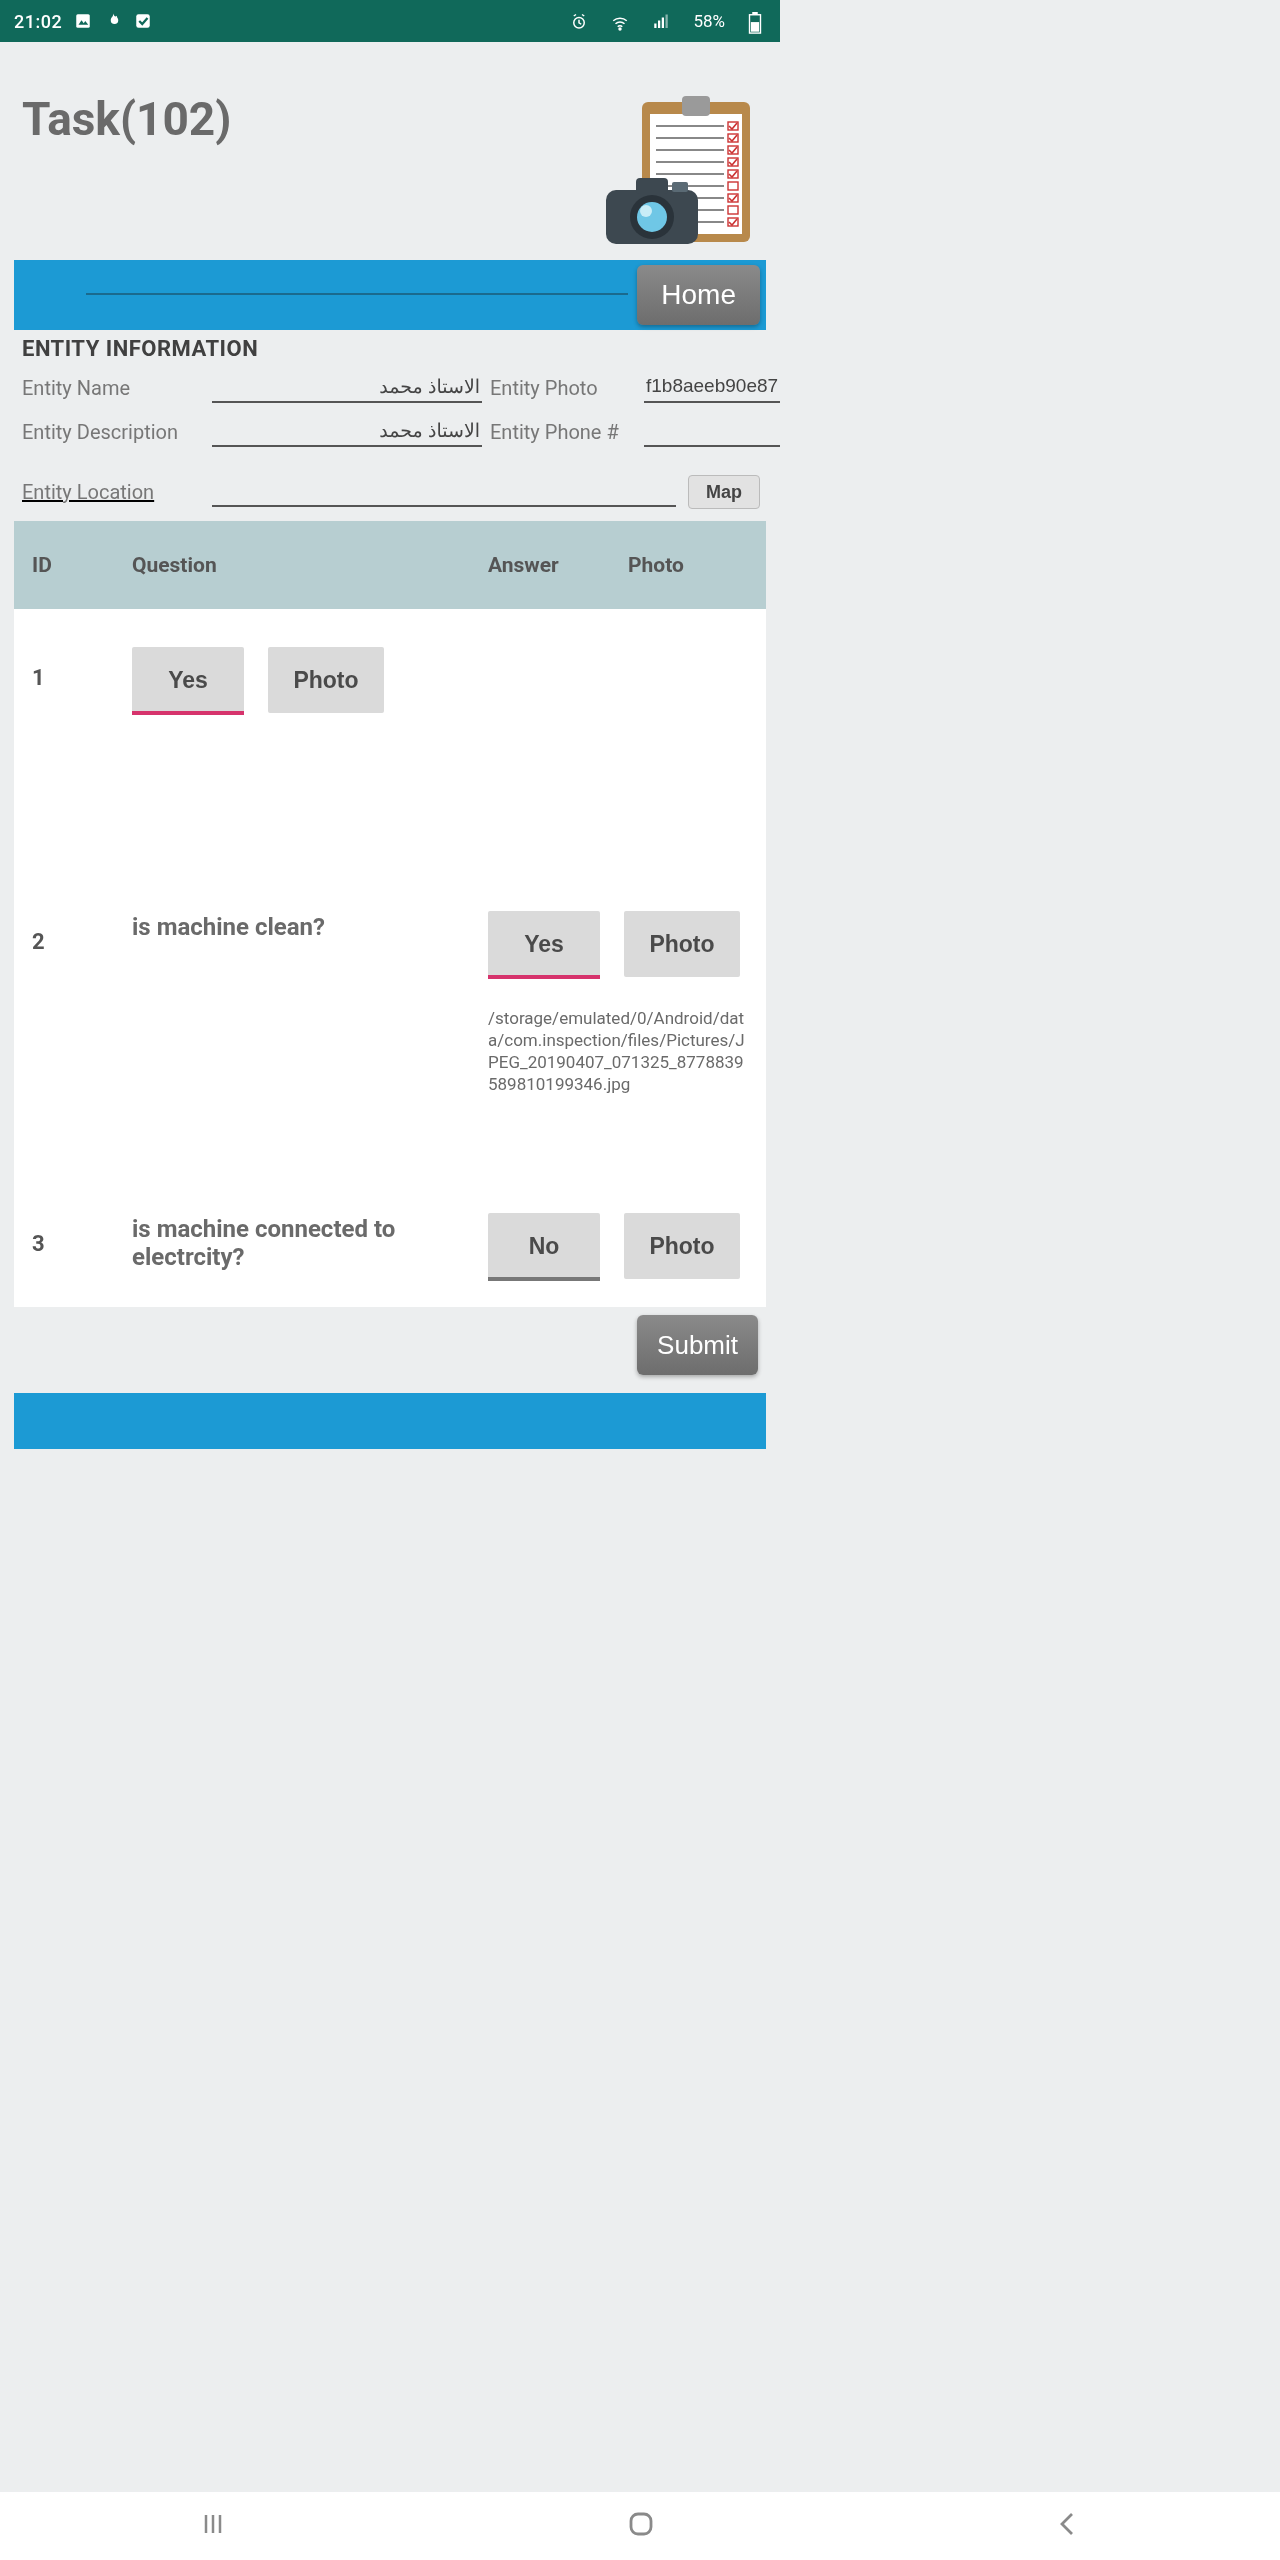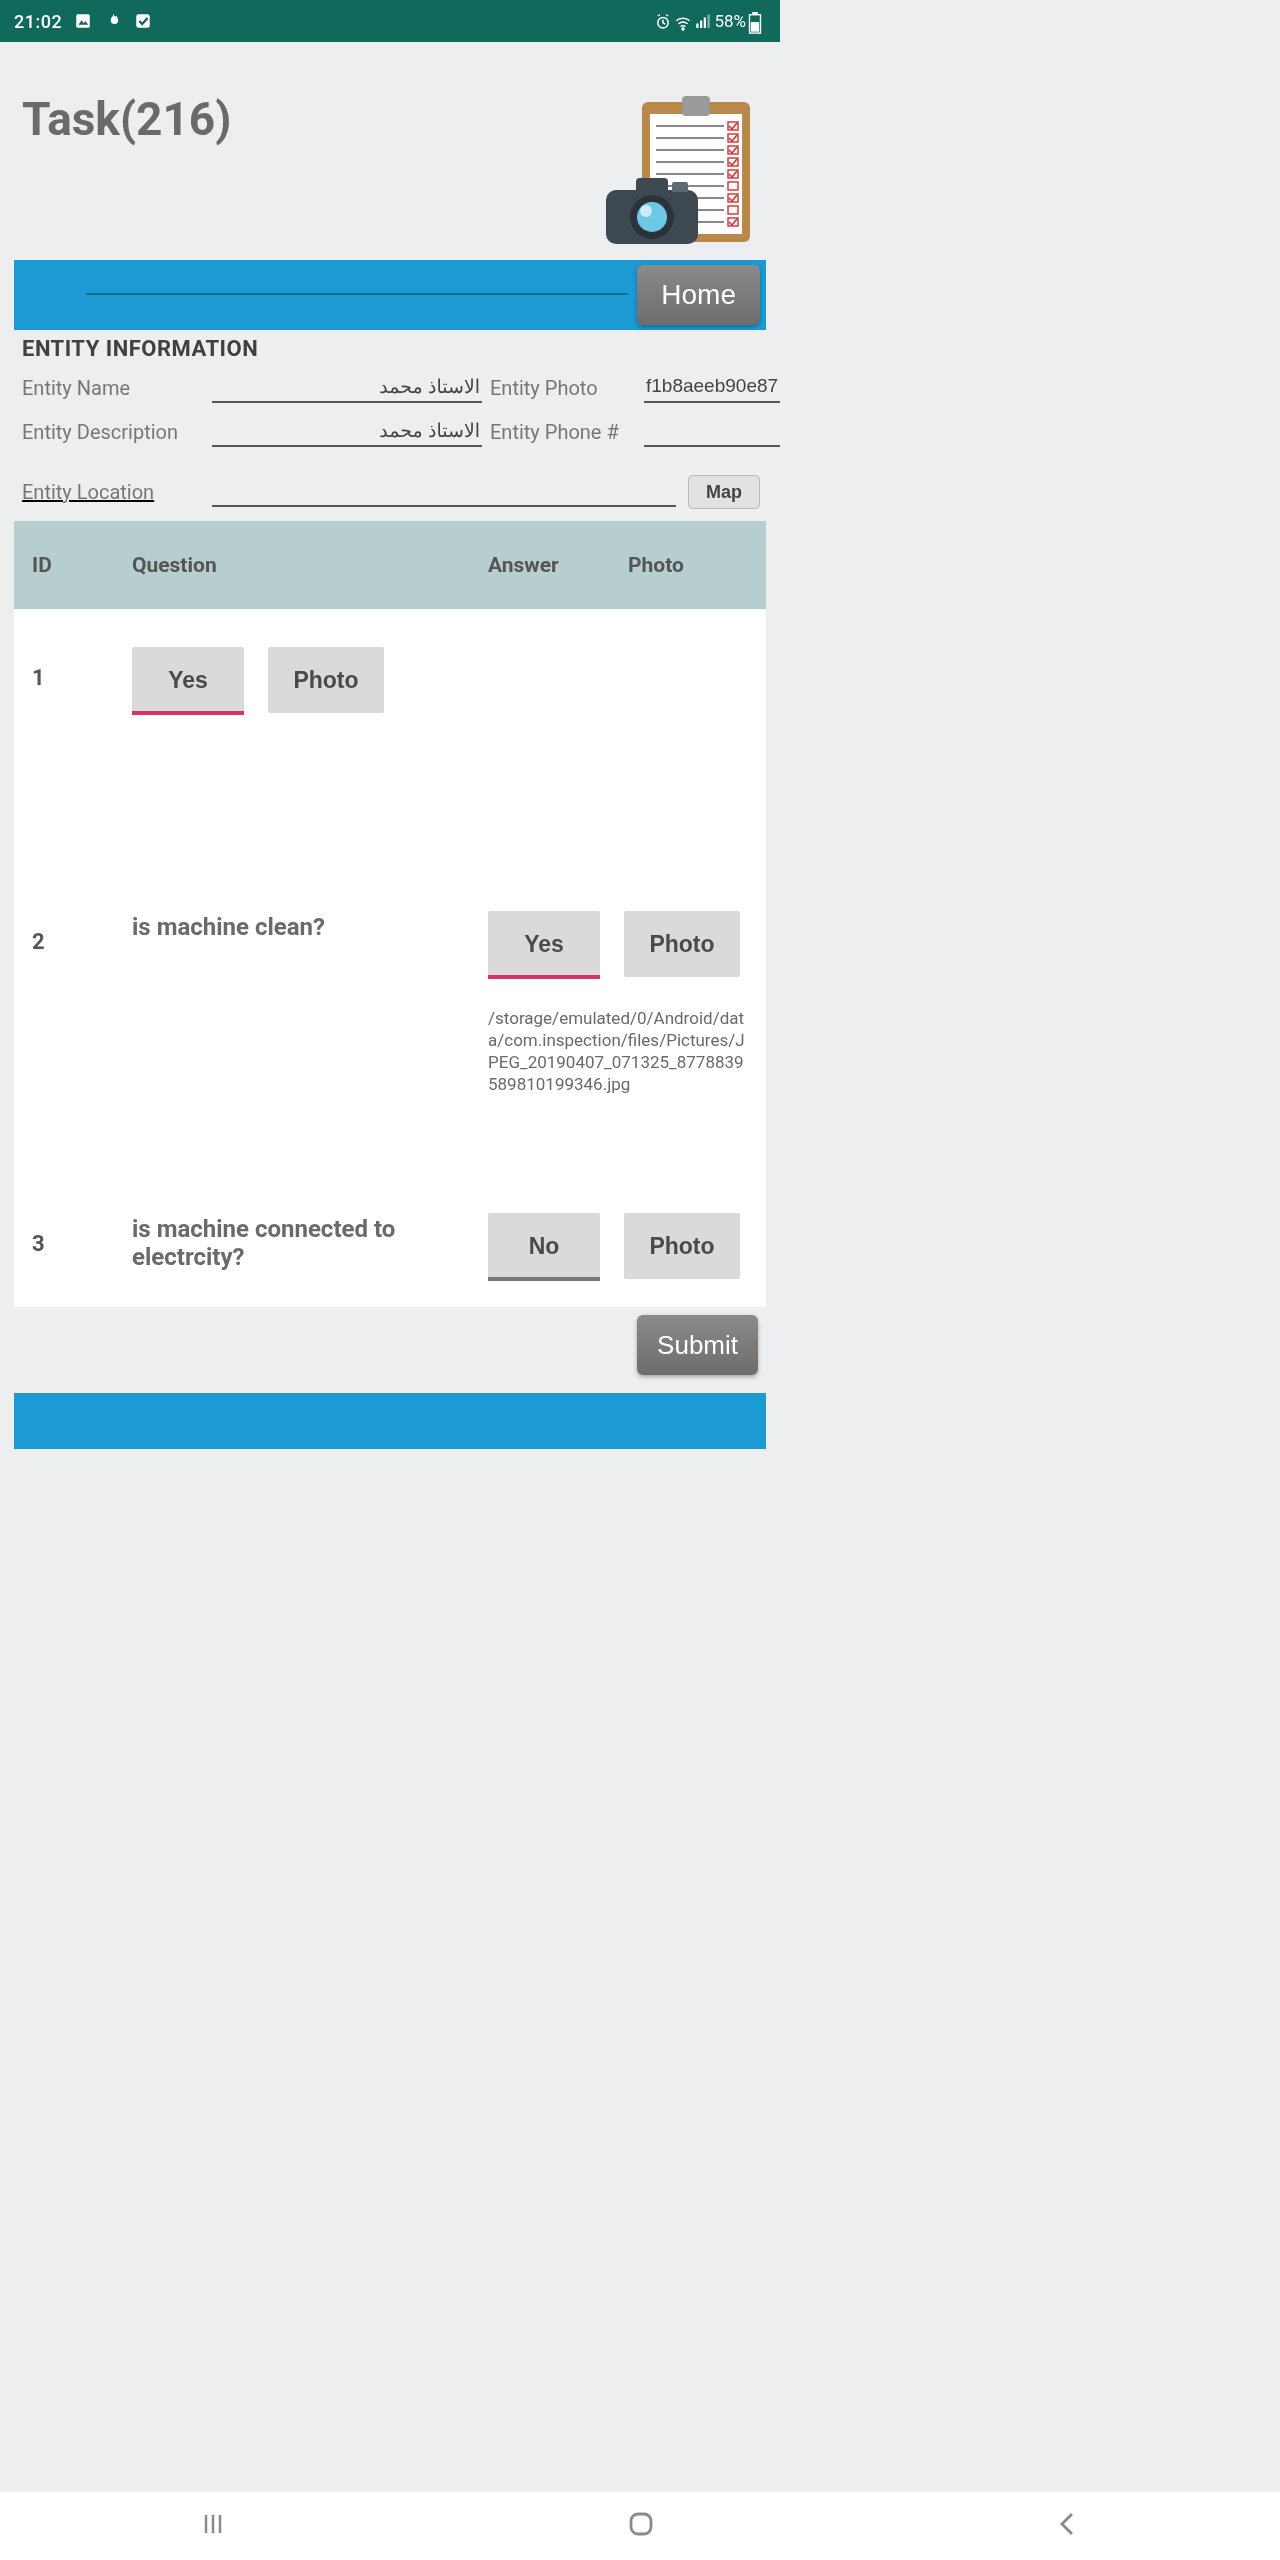--- a/index.html
+++ b/index.html
@@ -1,21 +1,21 @@
 <!DOCTYPE html>
 <html><head>
 <meta charset="utf-8">
 <style>
   * { box-sizing: border-box; margin: 0; padding: 0; }
   html, body { width: 780px; height: 1560px; background: #eceeef; font-family: -apple-system, Roboto, Arial, sans-serif; overflow: hidden; }
 
   
   .status-bar { height: 42px; background: #10695a; color: #fff; display: flex; align-items: center; padding: 0 14px; font-size: 18px; }
   .status-left { display: flex; align-items: center; gap: 12px; }
-  .status-right { margin-left: auto; display: flex; align-items: center; gap: 2px; }
+  .status-right { margin-left: auto; display: flex; align-items: center; gap: 23px; }
   .status-time { font-weight: 500; letter-spacing: 0.5px; }
   .stat-icon { display: inline-flex; width: 18px; height: 18px; }
   .battery-pct { font-size: 17px; }
 
   
   .title-row { display: flex; align-items: flex-start; padding: 50px 22px 20px 22px; height: 218px; }
   .page-title { font-size: 46px; font-weight: 700; color: #6a6a6a; }
   .clipboard-wrap { margin-left: auto; width: 160px; height: 155px; position: relative; }
 
   
@@ -117,21 +117,21 @@
       <svg viewBox="0 0 14 24" width="14" height="22">
           <rect x="4" y="0" width="6" height="3" fill="#fff"></rect>
           <rect x="1" y="3" width="12" height="20" fill="none" stroke="#fff" stroke-width="1.5"></rect>
           <rect x="2.5" y="11" width="9" height="10.5" fill="#fff"></rect>
         </svg>
     </span>
   </div>
 </div>
 
 <div class="title-row">
-  <div class="page-title">Task(216)</div>
+  <div class="page-title">Task(102)</div>
   <div class="clipboard-wrap">
     <svg viewBox="0 0 160 155" width="160" height="155">
       <rect x="44" y="10" width="108" height="140" rx="6" fill="#b8894b"></rect>
       <rect x="52" y="22" width="92" height="120" fill="#fff"></rect>
       <rect x="84" y="4" width="28" height="20" rx="4" fill="#9a9a9a"></rect>
       <g stroke="#888" stroke-width="2">
         <line x1="58" y1="34" x2="126" y2="34"></line>
           <line x1="58" y1="46" x2="126" y2="46"></line>
         <line x1="58" y1="58" x2="126" y2="58"></line>
           <line x1="58" y1="70" x2="126" y2="70"></line>

